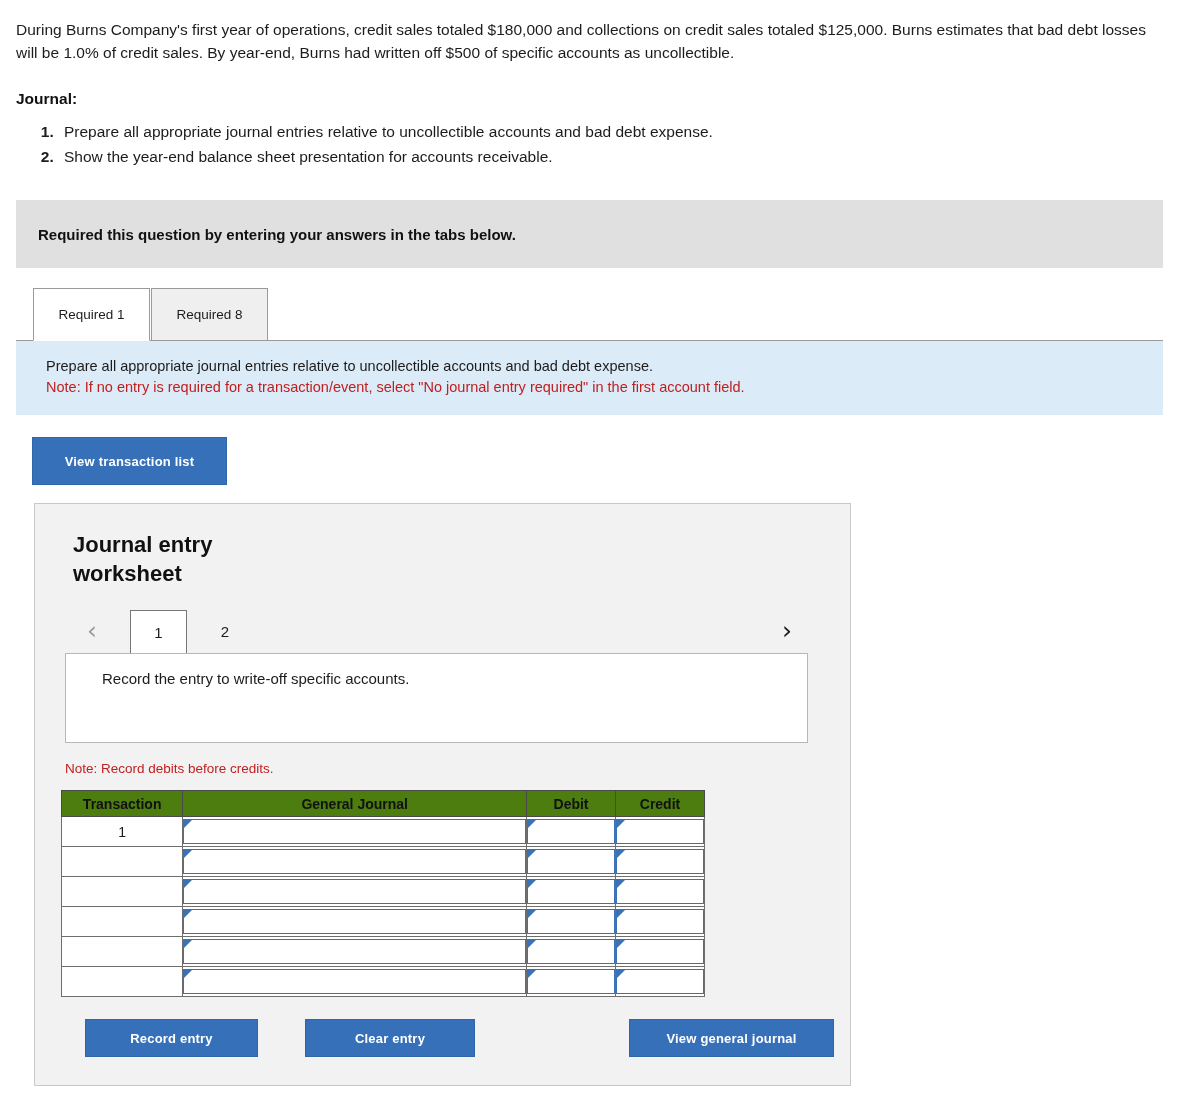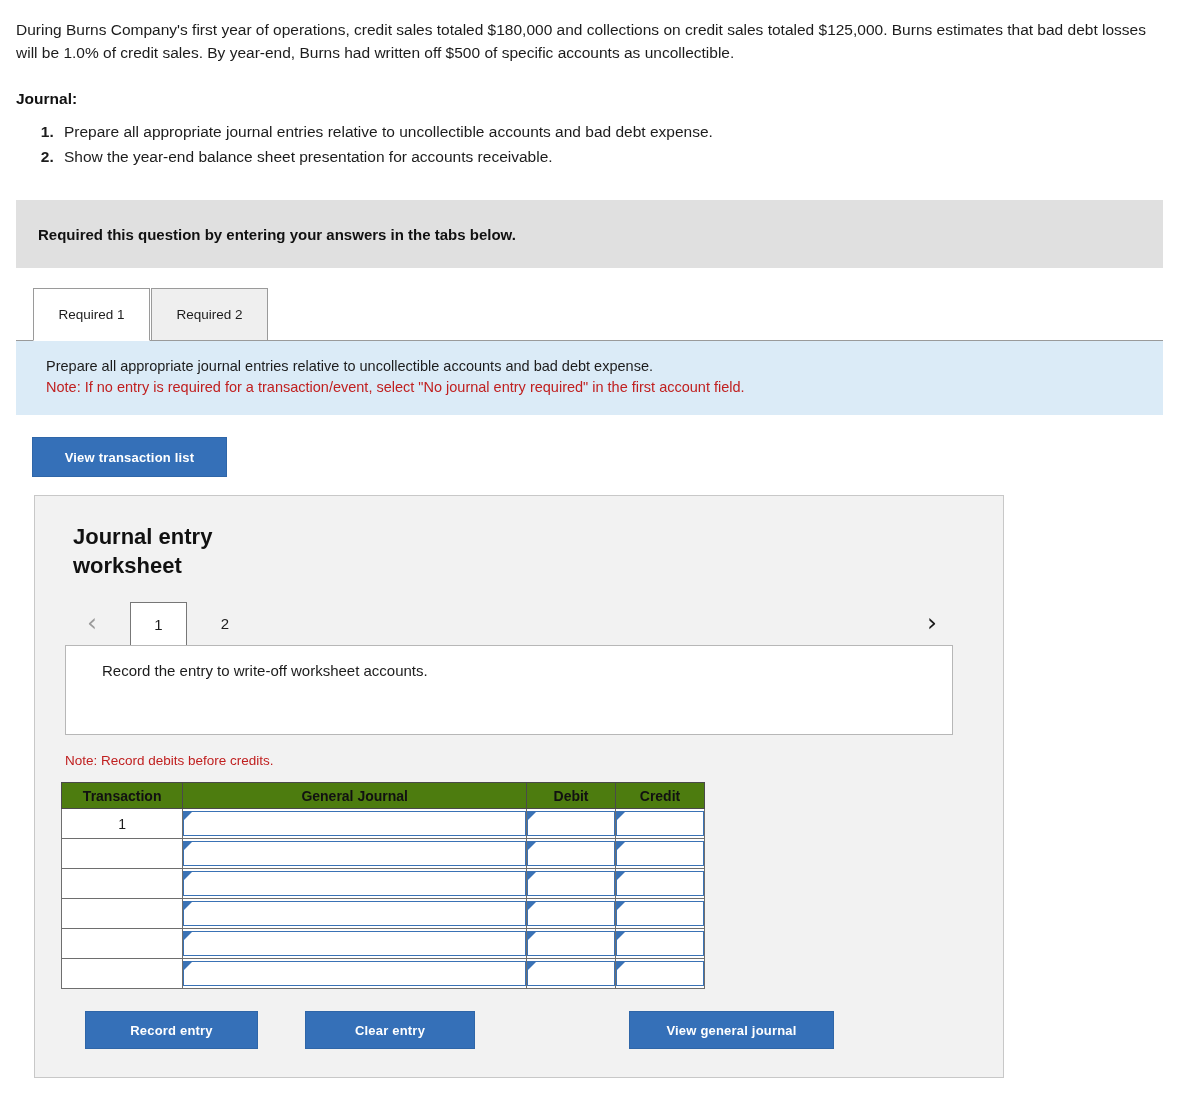--- a/index.html
+++ b/index.html
@@ -145,31 +145,31 @@
     letter-spacing: .2px;
     cursor: pointer;
     display: inline-flex;
     align-items: center;
     justify-content: center;
     box-sizing: border-box;
   }
   .btn-view-transactions {
     margin: 22px 0 0 16px;
     width: 195px;
-    height: 40px;
+    height: 48px;
   }
 
   
   .worksheet {
     margin: 18px 0 0 18px;
-    width: 970px;
+    width: 817px;
     background: #f2f2f2;
     border: 1px solid #c8c8c8;
     box-sizing: border-box;
-    padding: 26px 16px 26px 0;
+    padding: 26px 8px 26px 0;
   }
 
   .worksheet-title {
     font-size: 22px;
     font-weight: bold;
     line-height: 29px;
     color: #111;
     margin: 0 0 22px 38px;
     max-width: 190px;
   }
@@ -343,21 +343,21 @@
   <div class="complete-band">
     <span class="complete-band-text">Required this question by entering your answers in the tabs below.</span>
   </div>
 
   
   <div class="tabbar">
     <div class="req-tab active">
       <span>Required 1</span>
     </div>
     <div class="req-tab inactive">
-      <span>Required 2</span>
+      <span>Required 8</span>
     </div>
   </div>
 
   
   <div class="instruction-band">
     <div class="instruction-main">Prepare all appropriate journal entries relative to uncollectible accounts and bad debt expense.</div>
     <div class="instruction-note">Note: If no entry is required for a transaction/event, select "No journal entry required" in the first account field.</div>
   </div>
 
   
@@ -373,21 +373,21 @@
       <div class="pager-tab active">
         <span>1</span>
       </div>
       <div class="pager-tab inactive">
         <span>2</span>
       </div>
       <span class="pager-arrow right">›</span>
     </div>
 
     <div class="entry-desc">
-      <span>Record the entry to write-off worksheet accounts.</span>
+      <span>Record the entry to write-off specific accounts.</span>
     </div>
 
     <div class="note-debits">Note: Record debits before credits.</div>
 
     <div class="jtable-wrap">
       <table class="jtable">
         <colgroup>
           <col class="c-txn">
             <col class="c-gj">
             <col class="c-debit">

